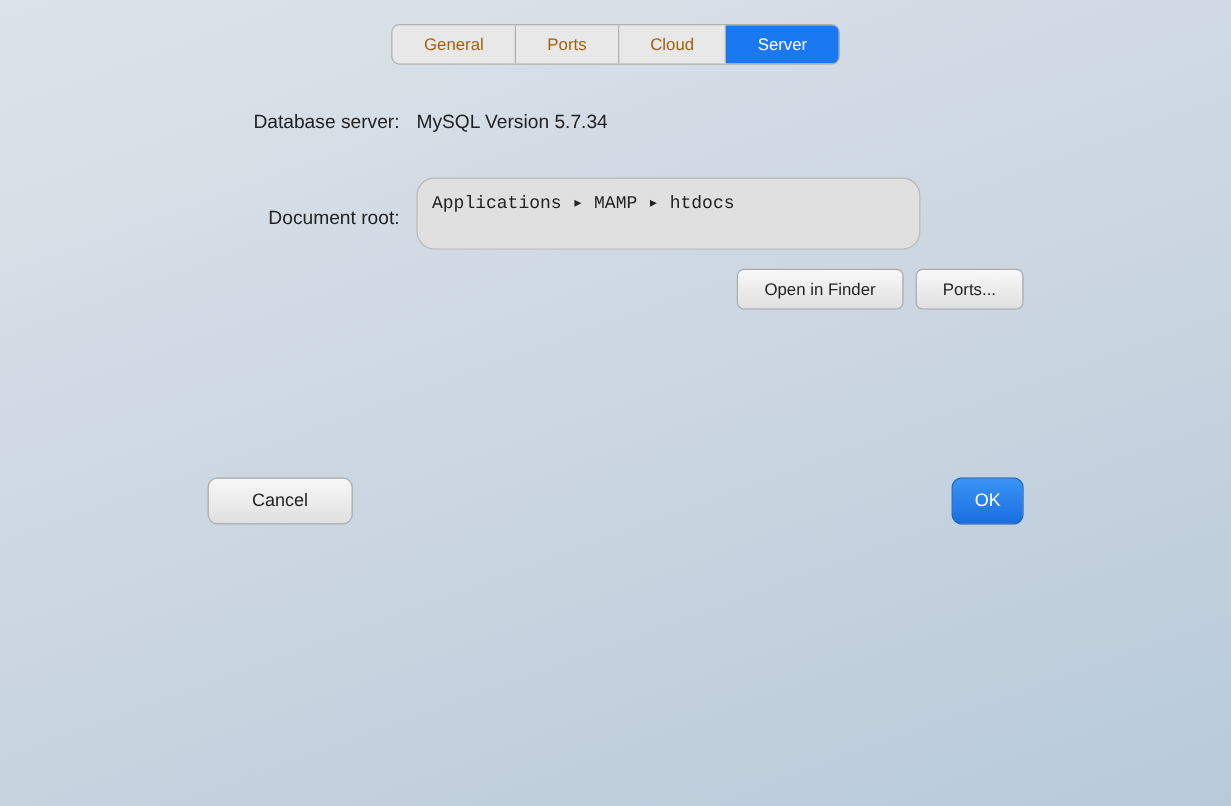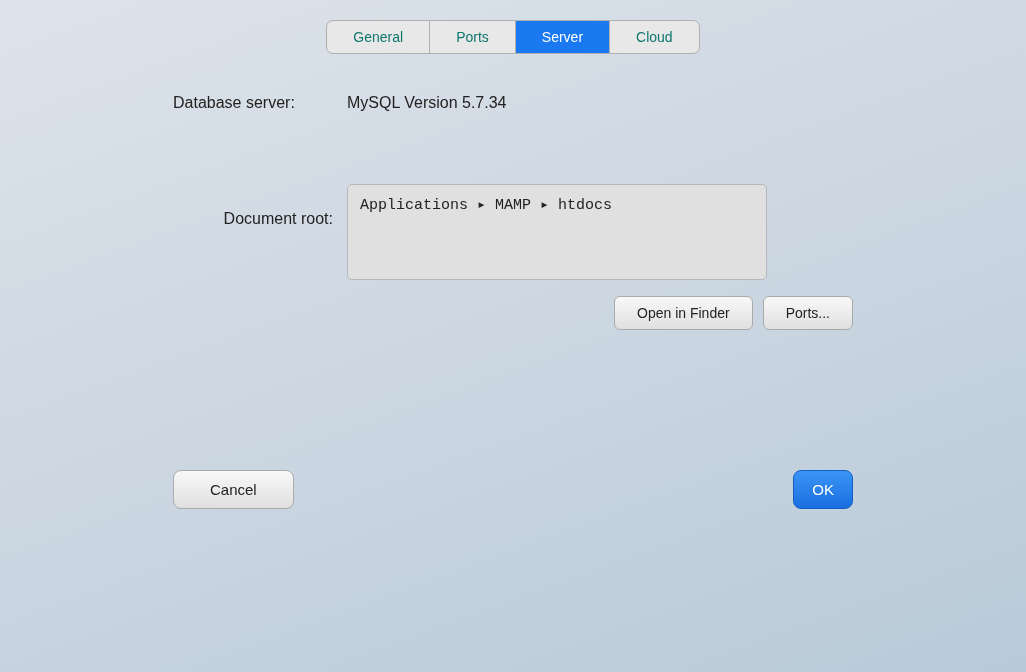--- a/index.html
+++ b/index.html
@@ -36,21 +36,21 @@
       border: 1px solid #b0b0b0;
       border-radius: 7px;
       overflow: hidden;
       background: #e8e8e8;
       margin-bottom: 40px;
     }
 
     .tab {
       padding: 8px 26px;
       font-size: 14px;
-      color: #0f766e;
+      color: #a16207;
       cursor: pointer;
       background: transparent;
       border: none;
       border-right: 1px solid #b0b0b0;
       outline: none;
       font-family: inherit;
     }
 
     .tab:last-child {
       border-right: none;
@@ -72,20 +72,21 @@
       align-items: center;
       margin-bottom: 36px;
     }
 
     .label {
       font-size: 16px;
       color: #222;
       font-weight: 500;
       white-space: nowrap;
       min-width: 160px;
+      text-align: right;
       margin-right: 14px;
     }
 
     .db-server-value {
       font-size: 16px;
       color: #222;
     }
 
     .doc-root-row {
       display: flex;
@@ -157,38 +158,37 @@
       border-radius: 8px;
       border: 1px solid #1460c0;
       background: linear-gradient(to bottom, #3a95f5, #1a6ee0);
       color: #fff;
       cursor: pointer;
       font-family: inherit;
     }
 
     .doc-root-field-wrapper {
       width: 420px;
-      height: 96px;
+      height: 60px;
       background: #e0e0e0;
       border: 1px solid #b8b8b8;
-      border-radius: 5px;
+      border-radius: 15px;
       padding: 10px 12px;
-      margin-top: 36px;
     }
   </style>
 </head>
 <body>
 
 <div class="dialog">
 
   <div class="tab-bar">
     <button class="tab">General</button>
     <button class="tab">Ports</button>
+    <button class="tab">Cloud</button>
     <button class="tab active">Server</button>
-    <button class="tab">Cloud</button>
   </div>
 
   <div class="content">
 
     <div class="db-server-row">
       <span class="label">Database server:</span>
       <span class="db-server-value">MySQL Version 5.7.34</span>
     </div>
 
     <div class="doc-root-row">

